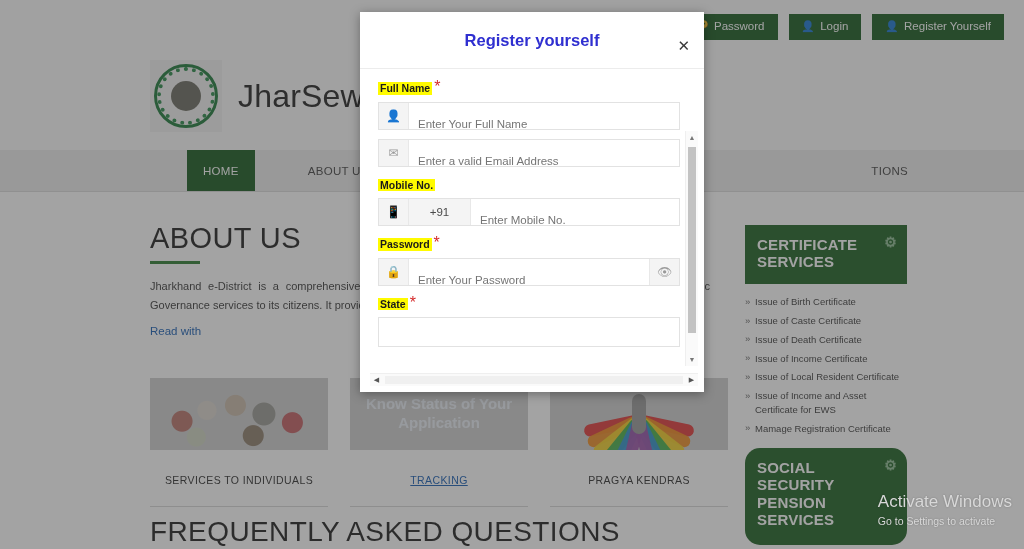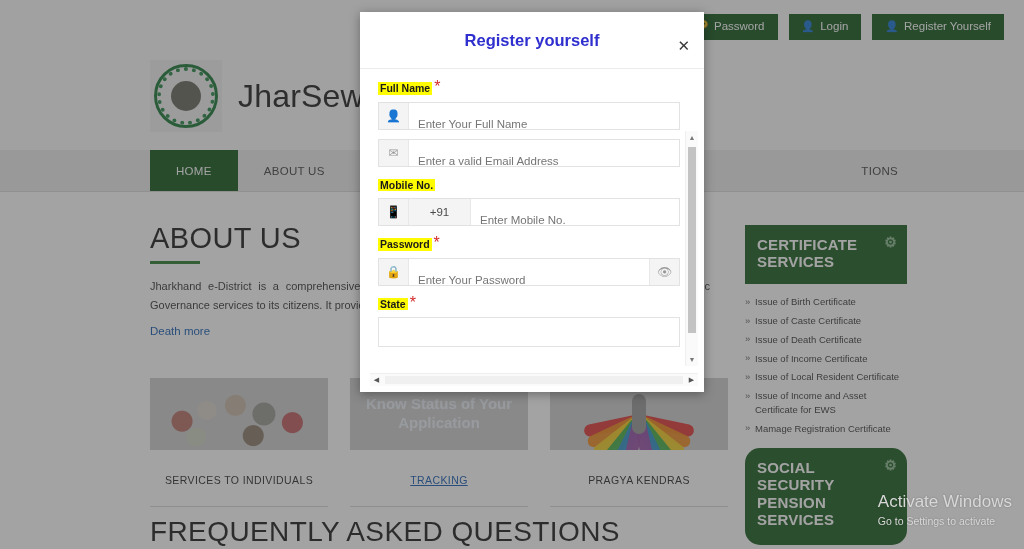--- a/index.html
+++ b/index.html
@@ -74,24 +74,25 @@
     position: absolute; top: 150px; left: 0; right: 0; height: 42px;
     background: #ededed;
     border-bottom: 1px solid #dcdcdc;
   }
   .nav-inner {
     position: absolute; left: 150px; right: 100px; top: 0; bottom: 0;
     display: flex; align-items: stretch;
   }
   .nav-item {
     display: flex; align-items: center;
-    padding: 0 26px;
+    padding: 0 16px;
     font-size: 11.5px;
     color: #444; letter-spacing: .3px;
     white-space: nowrap;
+    margin-left: 37px;
   }
   .nav-item.active { background: #17591f; color: #fff; }
   .nav-spacer { flex: 1; }
 
   
   .about {
     position: absolute; top: 222px; left: 150px; width: 560px;
   }
   .about h2 {
     font-size: 29px; font-weight: normal; color: #1f1f1f;
@@ -336,21 +337,21 @@
       <div class="nav-item">PREREQUISITE FOR</div>
       <div class="nav-spacer"></div>
       <div class="nav-item">TIONS</div>
     </div>
   </nav>
 
   <section class="about">
     <h2>ABOUT US</h2>
     <div class="underline"></div>
     <p>Jharkhand e-District is a comprehensive and web en services.It is an end-to-end integrated solution whic Governance services to its citizens. It provides an in records, pension etc. through this Portal to handle the</p>
-    <a class="readmore">Death more</a>
+    <a class="readmore">Read with</a>
   </section>
 
   <div class="cards">
     <div class="card">
       <div class="thumb thumb-people"></div>
       <div class="caption">SERVICES TO INDIVIDUALS</div>
       <div class="rule"></div>
     </div>
     <div class="card">
       <div class="thumb thumb-blue">Know Status of Your Application</div>

